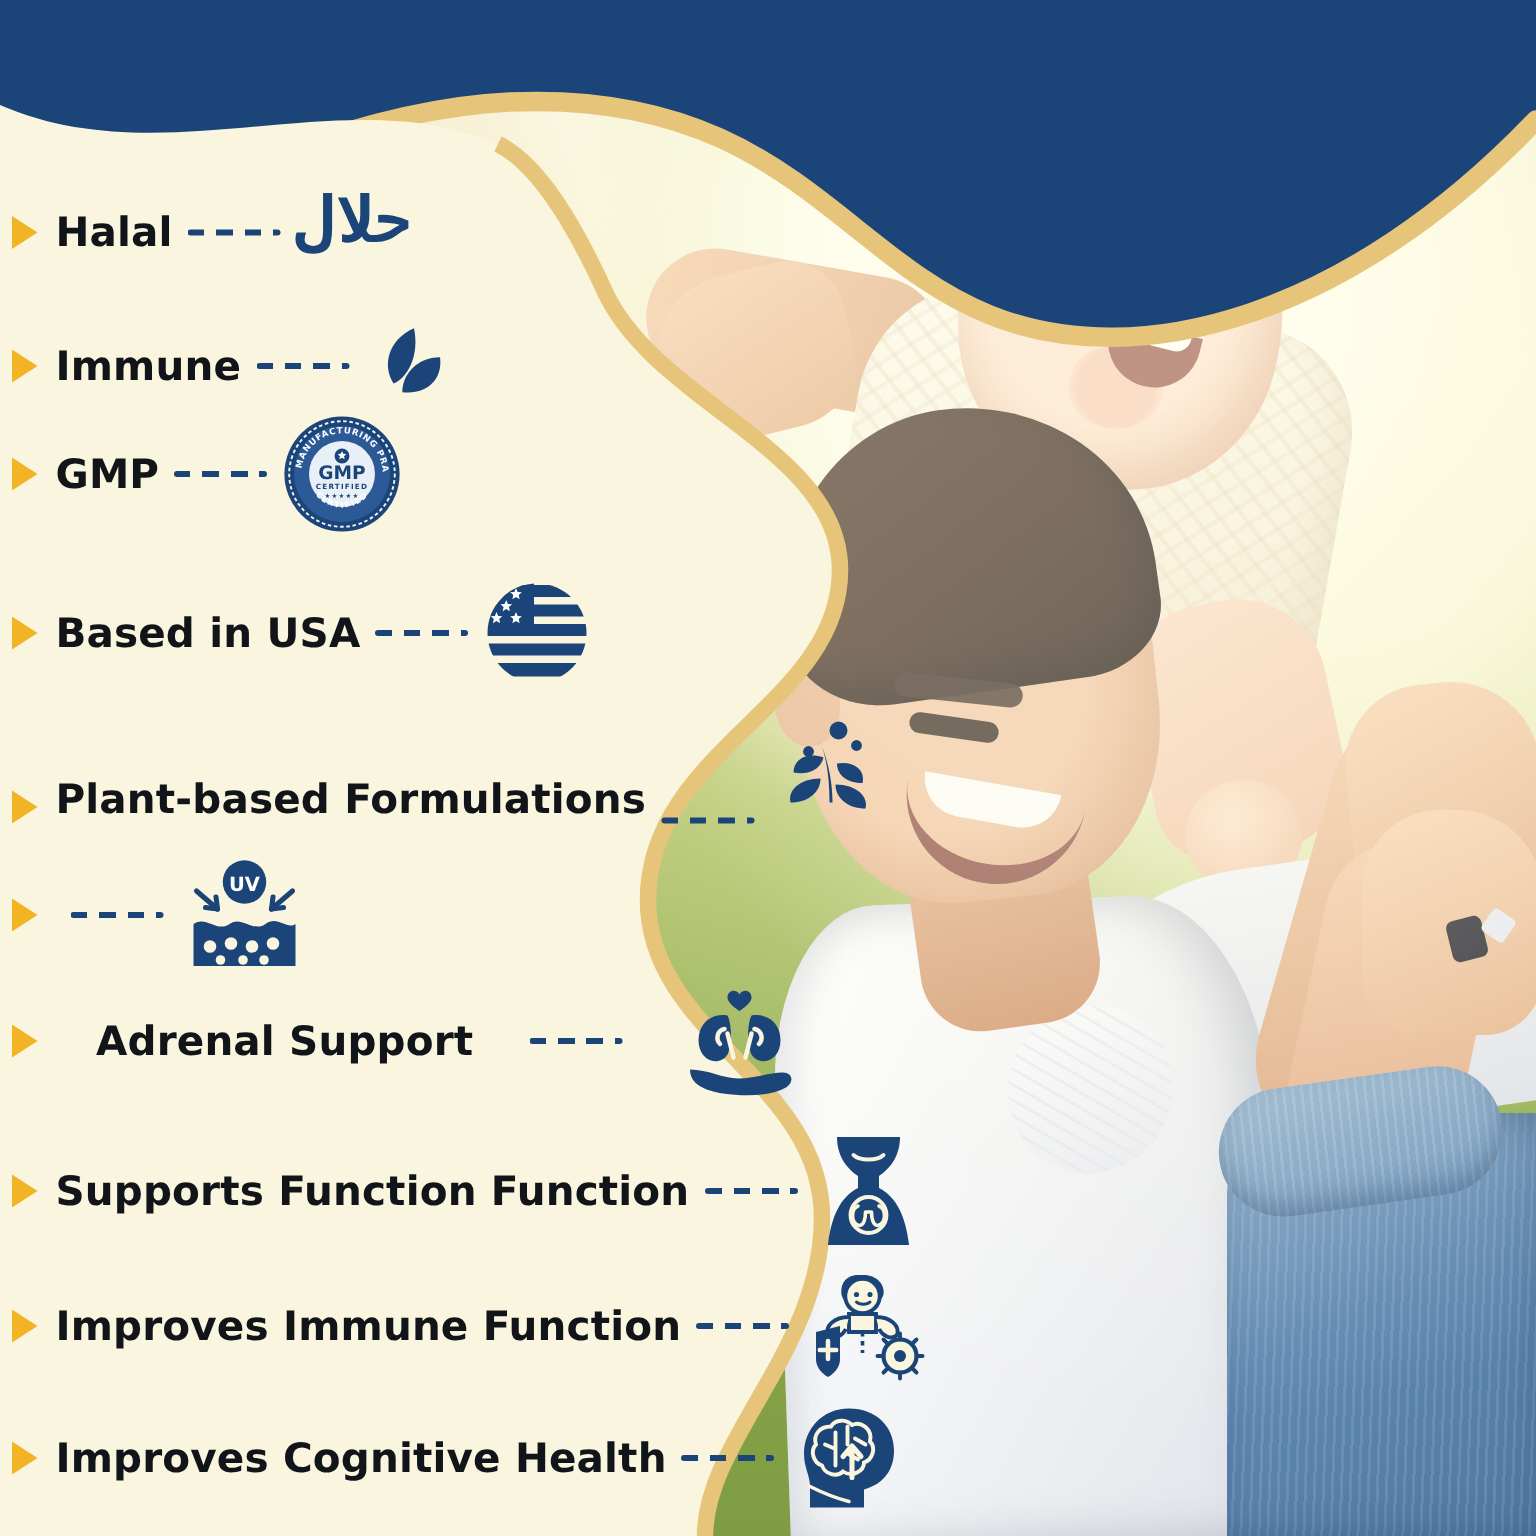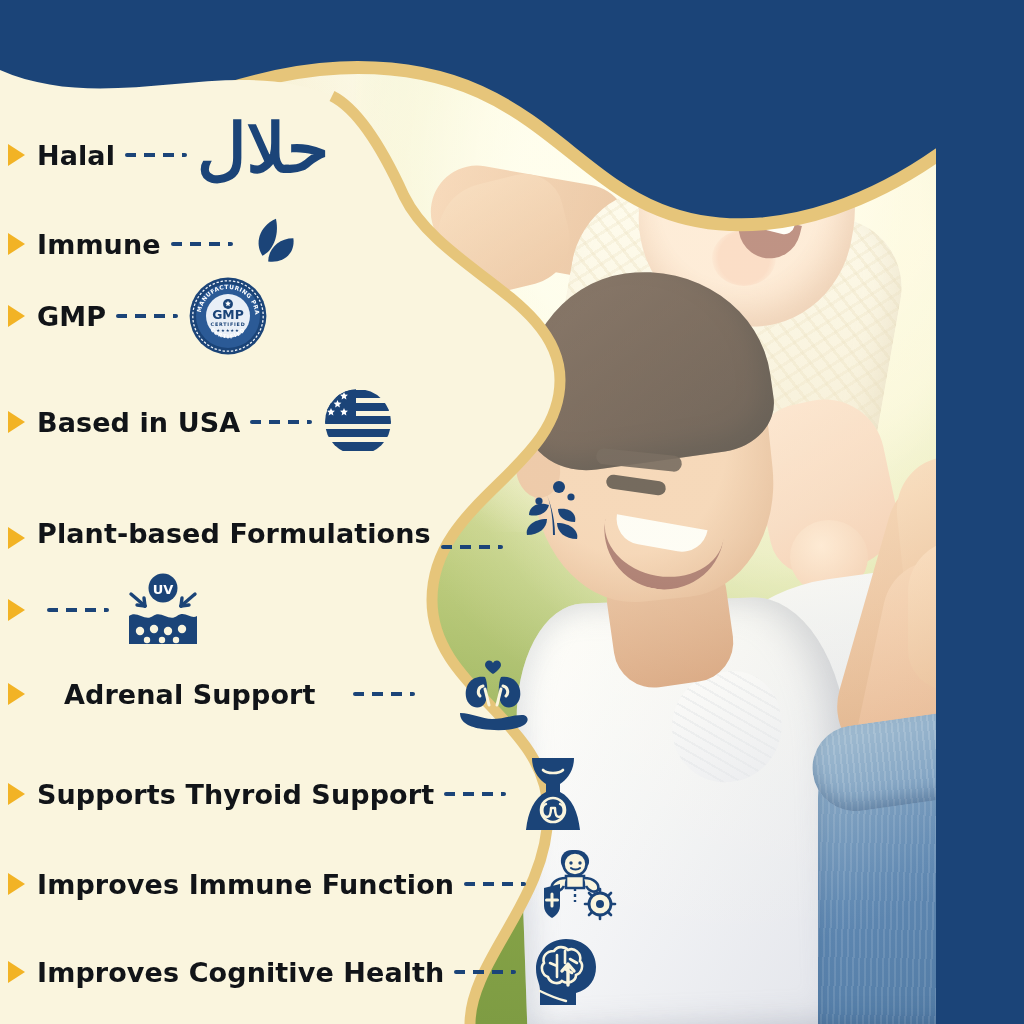--- a/index.html
+++ b/index.html
@@ -1,21 +1,21 @@
 <!DOCTYPE html>
 <html><head>
 <meta charset="utf-8">
 <style>
   html,body{margin:0;padding:0;}
   body{
     width:1024px;height:1024px;overflow:hidden;
     font-family:"Liberation Sans", sans-serif;
     background:#1b4478;
   }
-  #stage{position:relative;width:936px;height:1024px;overflow:hidden;background:#f97316;}
+  #stage{position:relative;width:1024px;height:1024px;overflow:hidden;background:#f97316;}
 
   
   .photo{
     position:absolute;inset:0;
     background:
       
       radial-gradient(circle at 78% 12%, rgba(255,252,236,.95) 0 12%, rgba(255,250,225,0) 40%),
       radial-gradient(circle at 90% 30%, rgba(255,248,215,.85) 0 10%, rgba(255,248,215,0) 38%),
       radial-gradient(circle at 66% 8%, rgba(255,255,245,.9) 0 10%, rgba(255,255,245,0) 34%),
       radial-gradient(ellipse at 86% 20%, #9ec34a 0 9%, rgba(158,195,74,0) 30%),
@@ -230,22 +230,22 @@
     font-family:"DejaVu Sans","Liberation Sans",sans-serif;
   }
   .dashes{
     flex:0 0 auto;
     height:4px;width:62px;margin:0 10px;
     background:repeating-linear-gradient(to right,#1b4478 0 11px,rgba(0,0,0,0) 11px 19px);
     border-radius:2px;
   }
   .icon{flex:0 0 auto;display:flex;align-items:center;justify-content:center;}
   .arabic{
-    color:#1b4478;font-size:68px;line-height:1;font-weight:700;
-    font-family:Liberation Serif, serif;
+    color:#1b4478;font-size:43px;line-height:1;font-weight:700;
+    font-family:Liberation Mono, monospace;
     transform:translateY(-6px);
   }
 </style>
 </head>
 <body>
 
 <div id="stage">
 
   <div class="photo"></div>
   <div class="sunwash"></div>
@@ -466,21 +466,21 @@
             <path d="M33 34 L37 50"></path>
               <path d="M49 34 L45 50"></path>
           </g>
           <path d="M8 58 C20 58 30 64 40 64 C52 64 60 60 70 60 C76 60 78 66 72 70 C62 76 44 76 30 74 C18 72 8 68 8 58 Z" fill="#1b4478"></path>
         </svg>
       </div>
     </div>
 
     <div class="row" style="left:8px;top:762px;">
       <div class="bullet"></div>
-      <span class="label">Supports Thyroid Support</span>
+      <span class="label">Supports Function Function</span>
       <div class="dashes"></div>
       <div class="icon">
         <svg width="74" height="80" viewBox="0 0 74 80">
           <path d="M16 4 C16 18 24 26 30 30 L30 38 C18 44 12 58 10 76 L64 76 C62 58 56 44 44 38 L44 30 C50 26 58 18 58 4 Z" fill="#1b4478"></path>
           <g stroke="#faf5de" stroke-width="2.6" fill="none" stroke-linecap="round">
             <path d="M27 16 C31 20 43 20 47 16"></path>
           </g>
           <circle cx="37" cy="56" r="12" fill="none" stroke="#faf5de" stroke-width="2.6"></circle>
           <path d="M30 50 C25 52 25 62 31 63 C34 63 35 58 35 54 M44 50 C49 52 49 62 43 63 C40 63 39 58 39 54 M35 54 L39 54" fill="none" stroke="#faf5de" stroke-width="2.4" stroke-linecap="round"></path>
         </svg>

